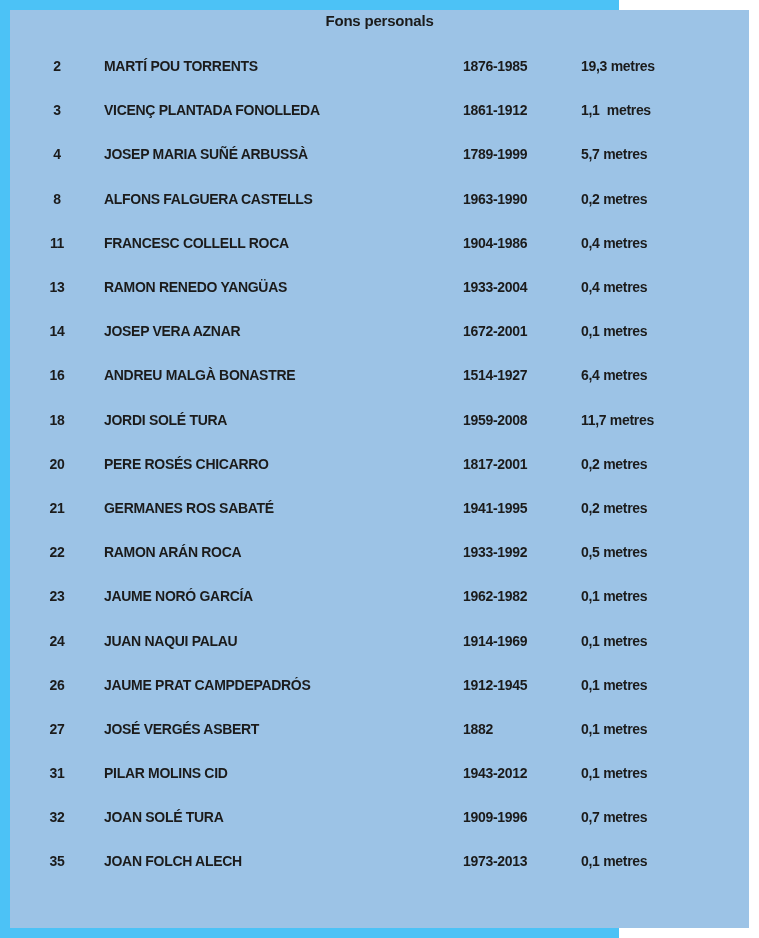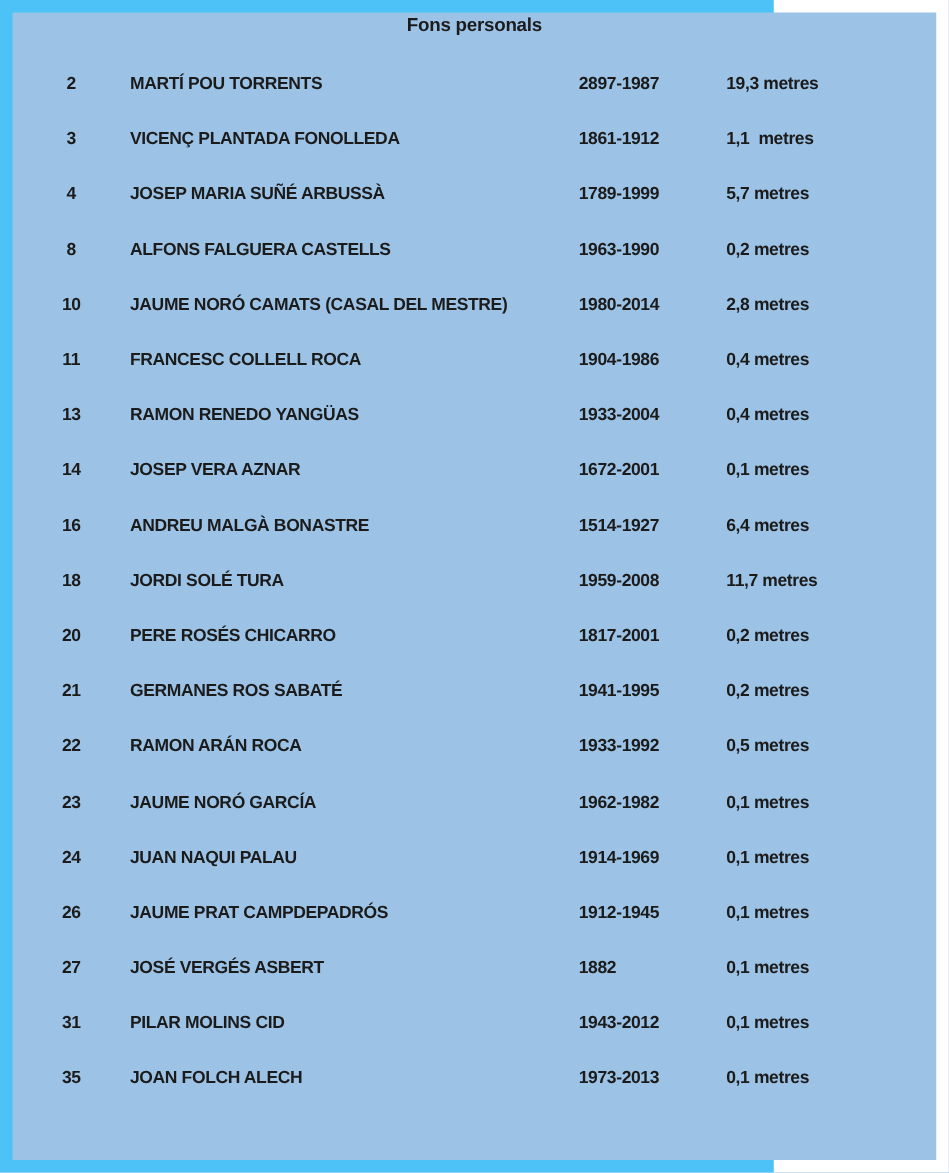--- a/index.html
+++ b/index.html
@@ -62,21 +62,21 @@
 </head>
 <body>
 
 <div class="frame">
   <div class="panel">
     <div class="title">Fons personals</div>
     <div class="rows">
   <div class="row">
     <div class="cell num">2</div>
     <div class="cell name">MARTÍ POU TORRENTS</div>
-    <div class="cell dates">2897-1987</div>
+    <div class="cell dates">1876-1985</div>
     <div class="cell extent">19,3 metres</div>
   </div>
 
   <div class="row">
     <div class="cell num">3</div>
     <div class="cell name">VICENÇ PLANTADA FONOLLEDA</div>
     <div class="cell dates">1861-1912</div>
     <div class="cell extent">1,1  metres</div>
   </div>
 
@@ -87,26 +87,20 @@
     <div class="cell extent">5,7 metres</div>
   </div>
 
   <div class="row">
     <div class="cell num">8</div>
     <div class="cell name">ALFONS FALGUERA CASTELLS</div>
     <div class="cell dates">1963-1990</div>
     <div class="cell extent">0,2 metres</div>
   </div>
 
-  <div class="row">
-    <div class="cell num">10</div>
-    <div class="cell name">JAUME NORÓ CAMATS (CASAL DEL MESTRE)</div>
-    <div class="cell dates">1980-2014</div>
-    <div class="cell extent">2,8 metres</div>
-  </div>
 
   <div class="row">
     <div class="cell num">11</div>
     <div class="cell name">FRANCESC COLLELL ROCA</div>
     <div class="cell dates">1904-1986</div>
     <div class="cell extent">0,4 metres</div>
   </div>
 
   <div class="row">
     <div class="cell num">13</div>
@@ -185,20 +179,26 @@
     <div class="cell extent">0,1 metres</div>
   </div>
 
   <div class="row">
     <div class="cell num">31</div>
     <div class="cell name">PILAR MOLINS CID</div>
     <div class="cell dates">1943-2012</div>
     <div class="cell extent">0,1 metres</div>
   </div>
 
+  <div class="row">
+    <div class="cell num">32</div>
+    <div class="cell name">JOAN SOLÉ TURA</div>
+    <div class="cell dates">1909-1996</div>
+    <div class="cell extent">0,7 metres</div>
+  </div>
 
   <div class="row">
     <div class="cell num">35</div>
     <div class="cell name">JOAN FOLCH ALECH</div>
     <div class="cell dates">1973-2013</div>
     <div class="cell extent">0,1 metres</div>
   </div>
 </div>
   </div>
 </div>

